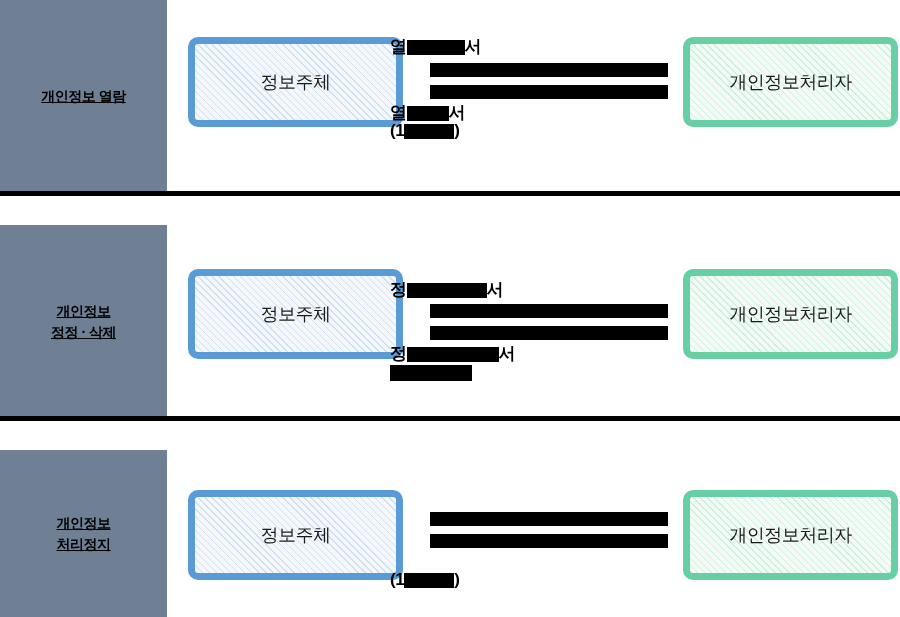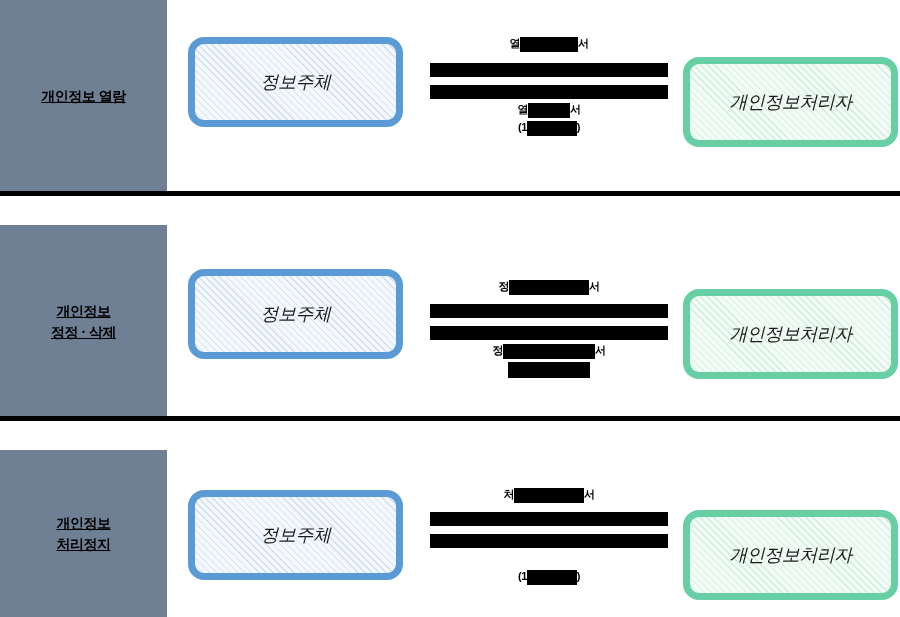--- a/index.html
+++ b/index.html
@@ -29,51 +29,49 @@
     line-height:1.45;text-align:center;white-space:pre-line;
     letter-spacing:-0.5px;
     text-decoration:underline;
   }
 
   
   .actor{
     position:absolute;
     box-sizing:border-box;
     display:flex;align-items:center;justify-content:center;
-    border-radius:16px;
-    font-style:italic;
+    border-radius:10px;
   }
   .actor .actor-label{
     font-size:18px;color:#1a1a1a;letter-spacing:-0.5px;
     position:relative;z-index:2;
   }
   .actor-subject{
     left:188px;width:215px;height:90px;
     border:7px solid #5b9bd5;
     background-color:#f2f7fc;
     background-image:repeating-linear-gradient(45deg,
         #cfe0f2 0px,#cfe0f2 1px,#f4f8fd 1px,#f4f8fd 5px);
   }
   .actor-controller{
     left:683px;width:215px;height:90px;
     border:7px solid #68cfa5;
     background-color:#f1faf5;
     background-image:repeating-linear-gradient(45deg,
         #cfeede 0px,#cfeede 1px,#f3fbf7 1px,#f3fbf7 5px);
-    margin-top:20px;
   }
 
   
   .flow{position:absolute;left:430px;width:238px;}
   .bar{
     position:absolute;left:0;width:238px;height:14px;background:#000000;
   }
   .flow-label{
     position:absolute;left:-40px;width:318px;
-    text-align:center;font-size:11px;font-weight:bold;
+    font-size:17px;font-weight:bold;
     color:#000000;line-height:1.18;letter-spacing:-0.5px;
     white-space:nowrap;
   }
   .flow-label .seg{display:inline-block;vertical-align:baseline;}
   .redact{
     display:inline-block;background:#000000;color:transparent;
     vertical-align:middle;
   }
 
   
@@ -162,23 +160,20 @@
     <div class="side-panel">
       <div class="side-label">개인정보
 처리정지</div>
     </div>
 
     <div class="actor actor-subject" style="top:40px;">
       <span class="actor-label">정보주체</span>
     </div>
 
     <div class="flow" style="top:40px;height:110px;">
-      <div class="flow-label" style="top:-2px;">
-        <span class="seg">처</span><span class="redact" style="width:70px;height:15px;"></span><span class="seg">서</span>
-      </div>
 
       <div class="bar" style="top:22px;"></div>
       <div class="bar" style="top:44px;"></div>
 
 
       <div class="flow-label" style="top:80px;">
         <span class="seg">(1</span><span class="redact" style="width:50px;height:15px;"></span><span class="seg">)</span>
       </div>
     </div>
 

